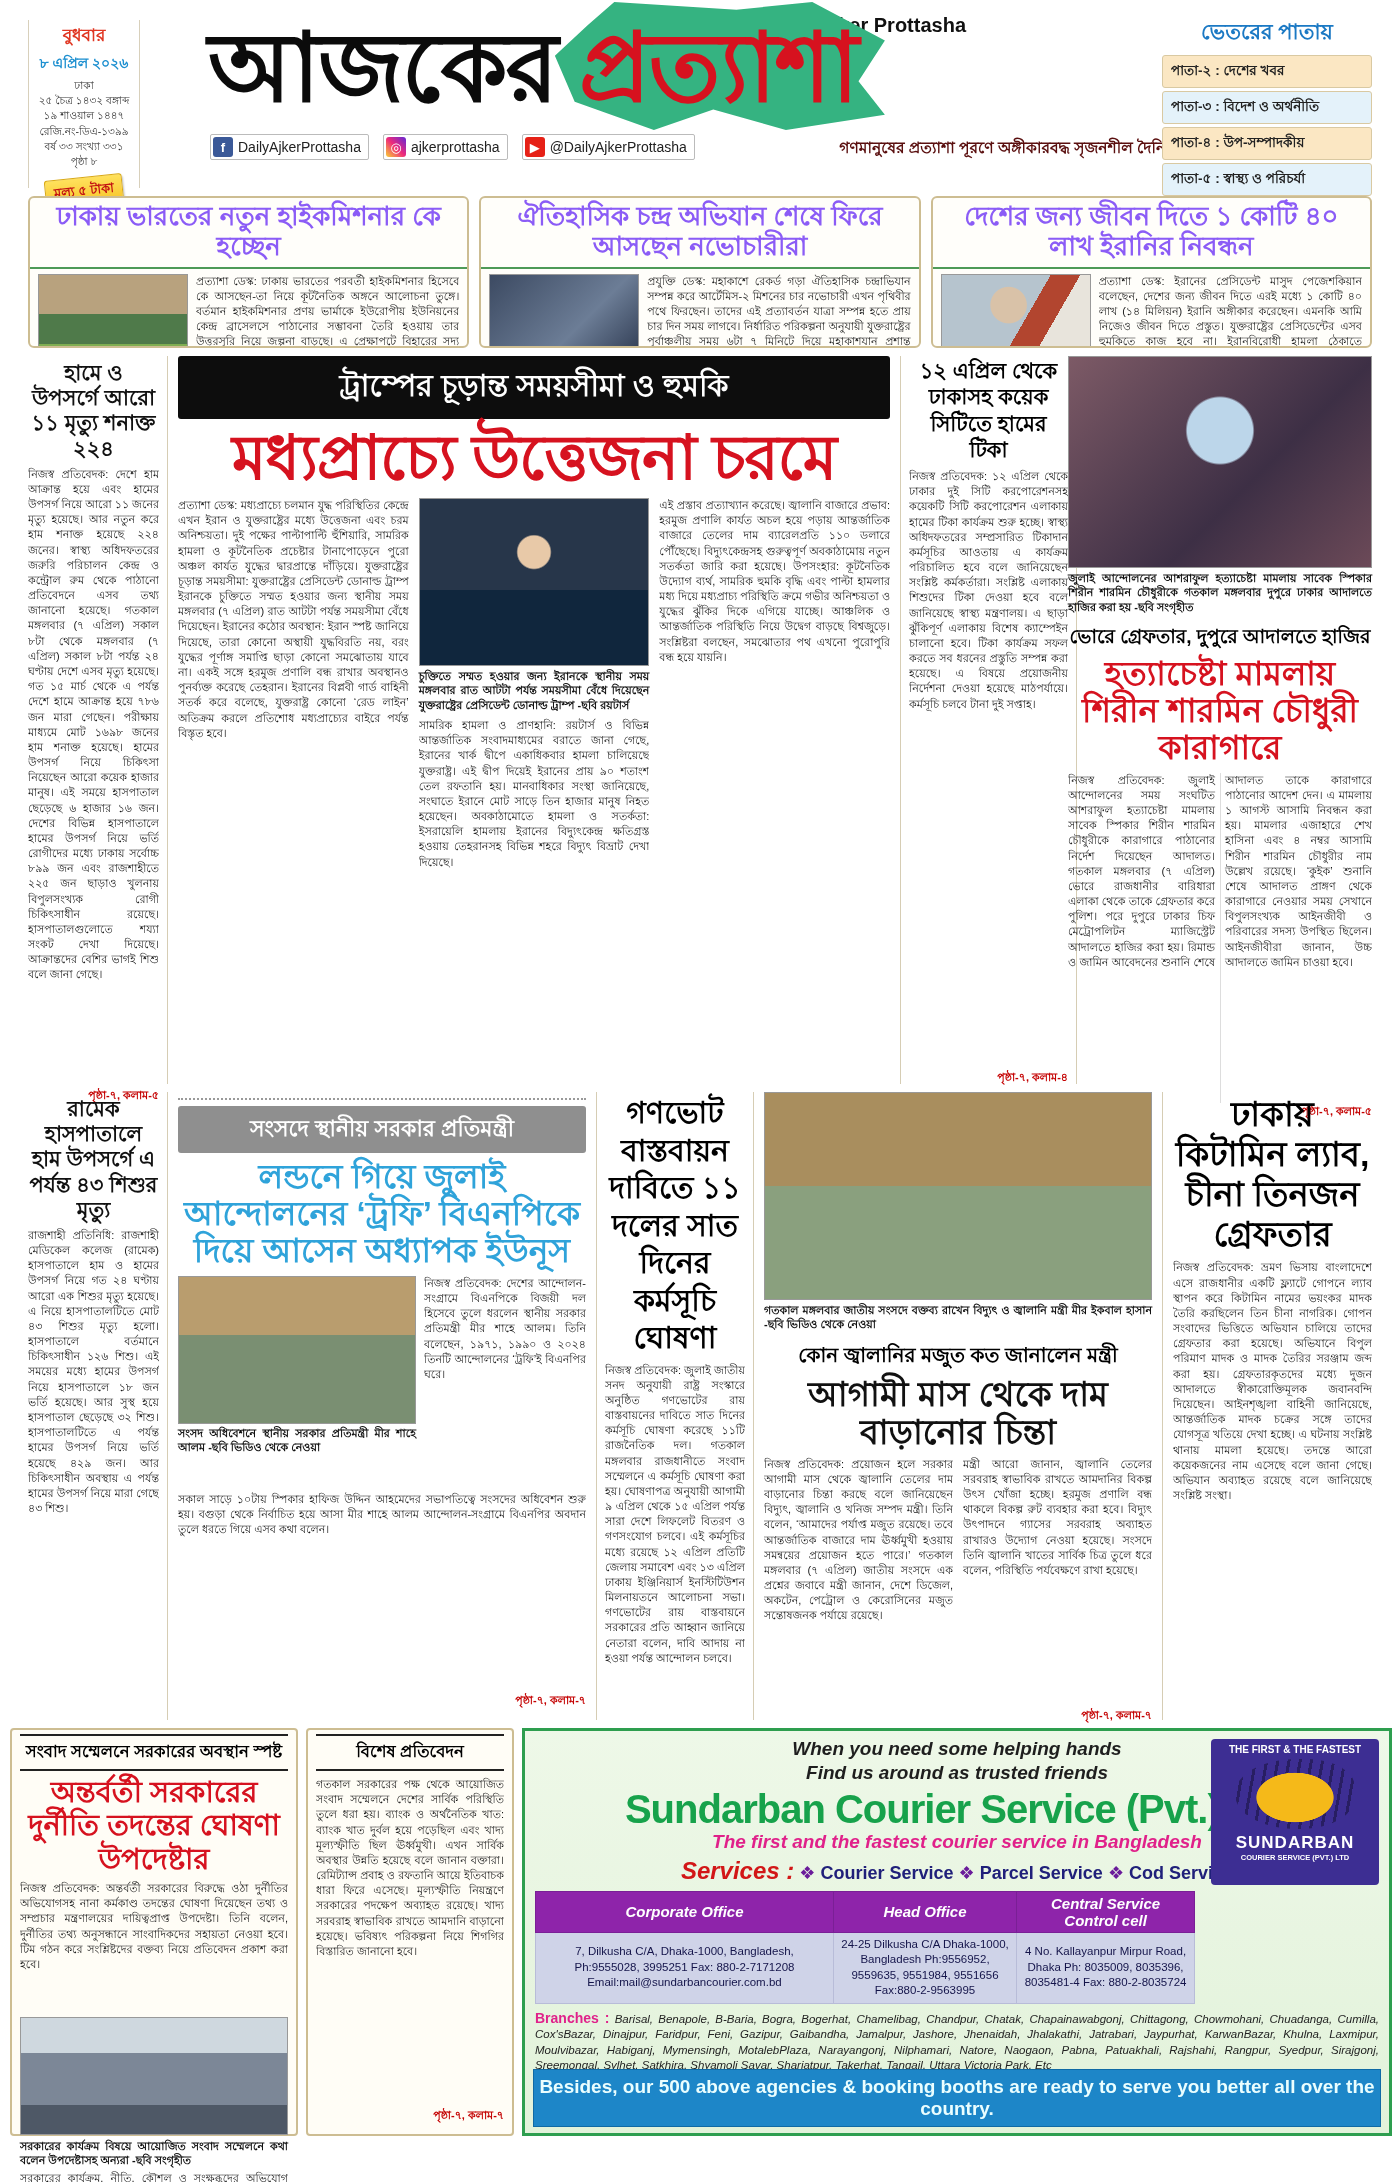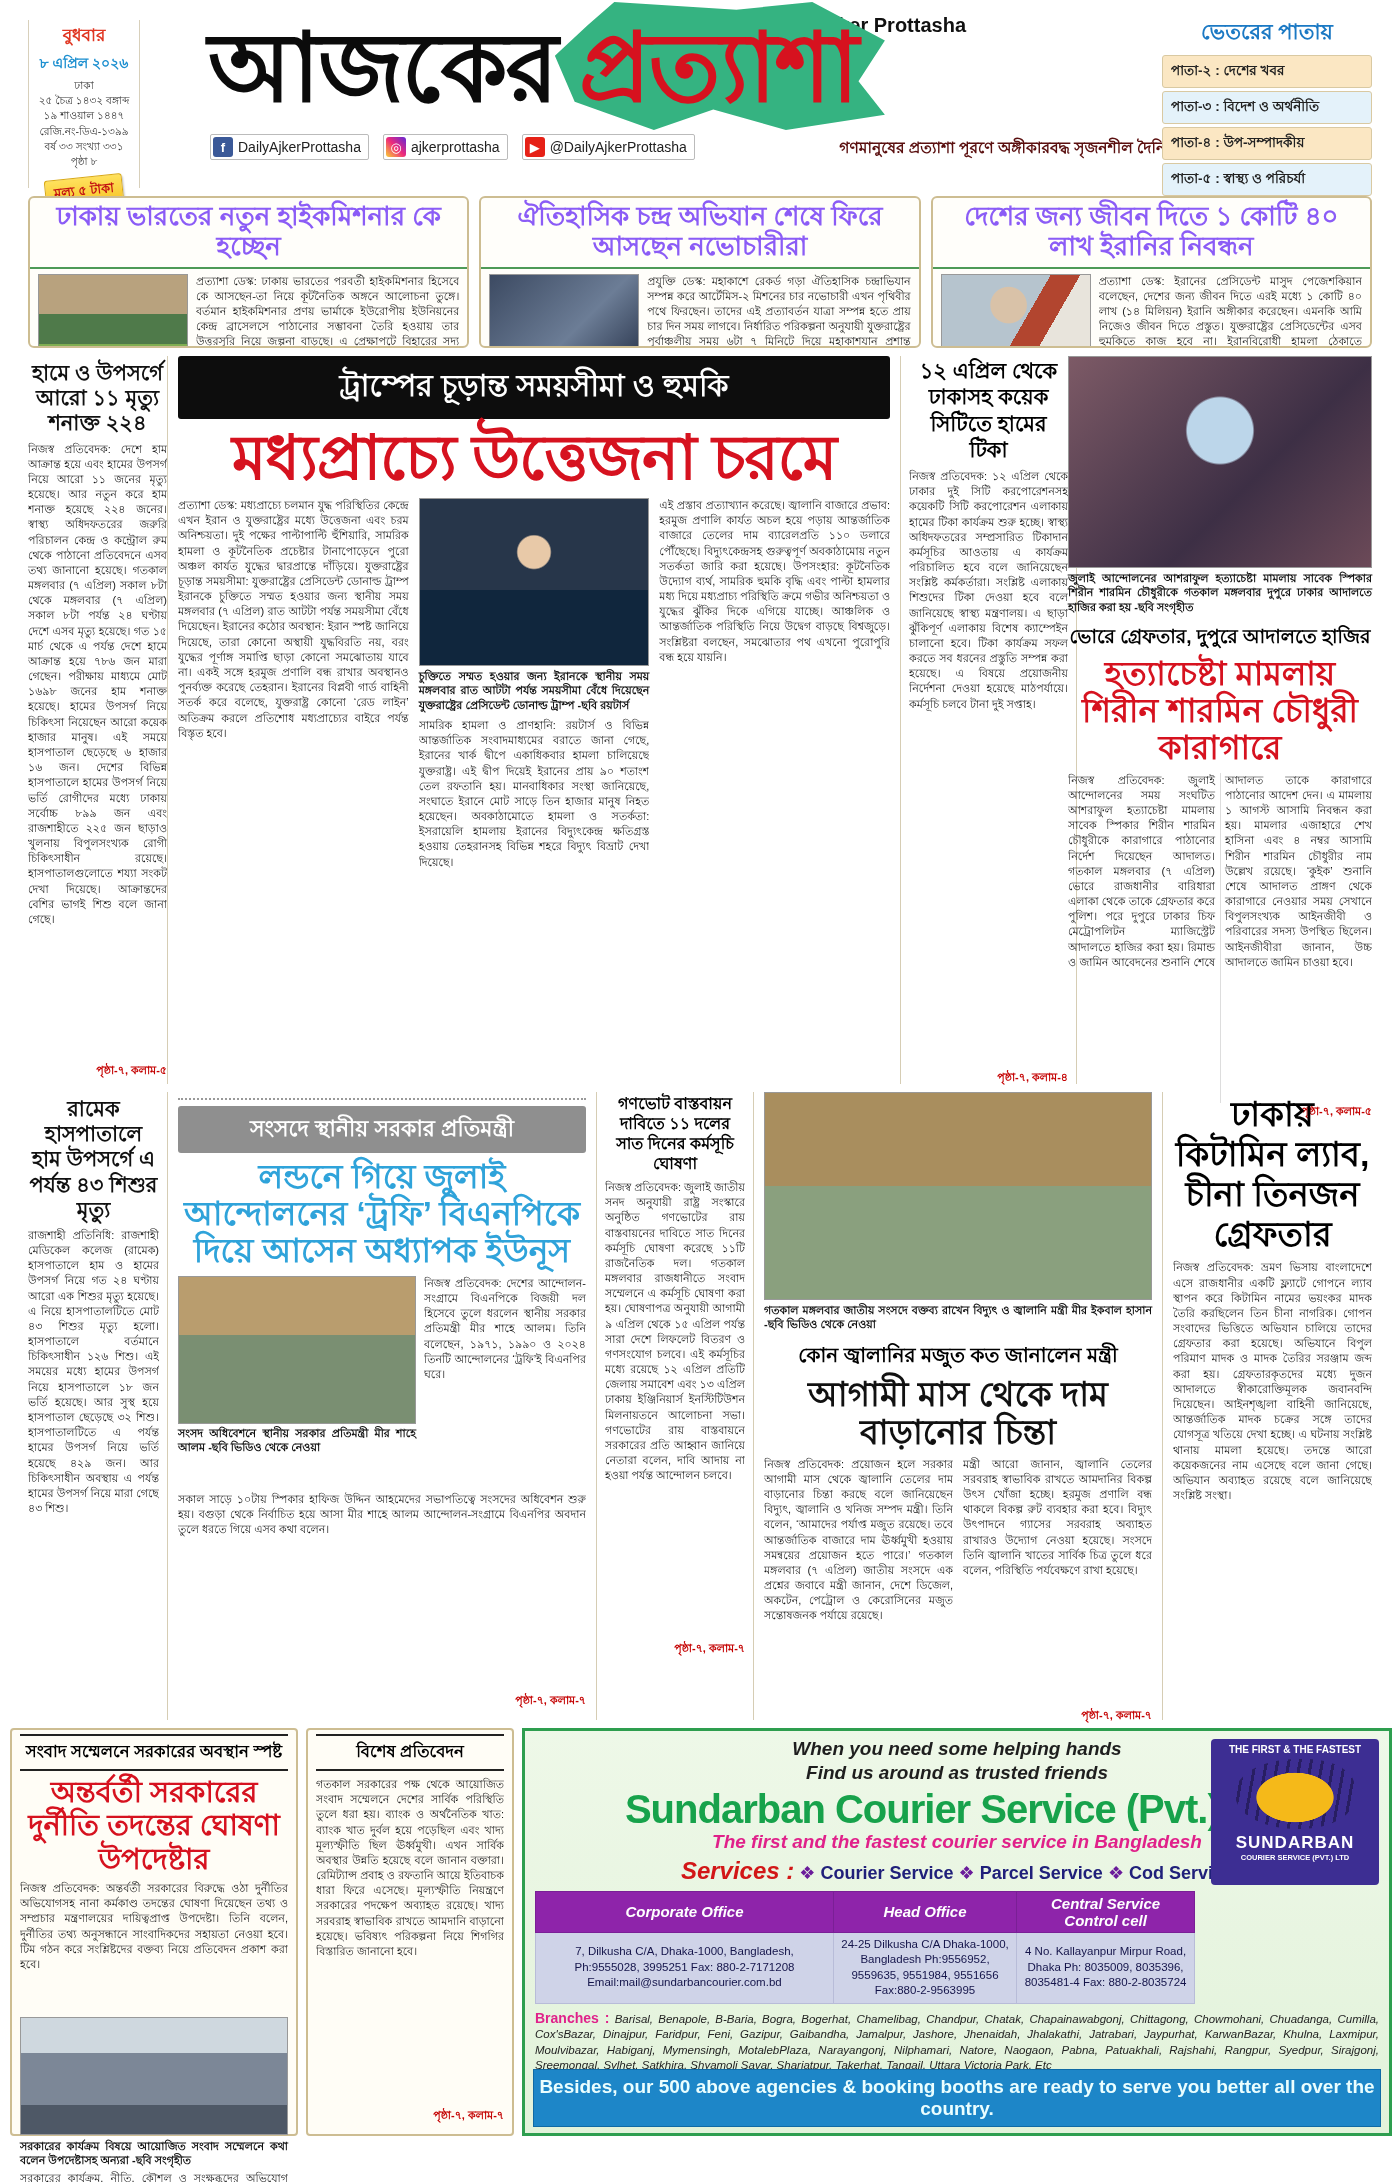--- a/index.html
+++ b/index.html
@@ -51,21 +51,21 @@
 
   
   #toprow{position:absolute;left:28px;top:196px;width:1344px;height:152px;display:flex;gap:10px;}
   .tbox{flex:1;padding:0 0 3px;}
   .tbox .inner{display:flex;gap:8px;padding:5px 8px 2px;}
   .tbox .pic{width:150px;height:88px;flex:none;}
   .tbox .bodytxt{height:88px;}
 
   
   #bandA{position:absolute;left:28px;top:356px;width:1344px;height:728px;}
-  .railA{position:absolute;left:0;top:0;width:140px;height:728px;border-right:1px solid #d6cdb4;}
+  .railA{position:absolute;left:0;top:0;width:140px;height:728px;border-right:1px solid #d6cdb4;padding-right:8px;}
   .rail-h{font-size:21px;font-weight:900;text-align:center;line-height:1.2;color:#111;margin:4px 0 6px;}
   .leadwrap{position:absolute;left:150px;top:0;width:712px;height:728px;}
   .kicker-black{background:#0d0d0d;color:#fff;font-size:30px;font-weight:900;text-align:center;padding:6px 0;border-radius:3px;}
   .lead-h{font-size:62px;font-weight:900;color:#d6121f;text-align:center;line-height:1.05;margin:6px 0 8px;letter-spacing:-1px;}
   .leadcols{display:flex;gap:10px;height:520px;}
   .leadcols .c{flex:1;}
   .lead-photo{width:100%;height:168px;background:
       radial-gradient(circle at 50% 32%,#e8c9a8 0 10%,transparent 11%),
       linear-gradient(180deg,#27364a 0 55%,#10263d 55% 100%);}
   .vaxcol{position:absolute;left:872px;top:0;width:177px;height:728px;border-left:1px solid #d6cdb4;border-right:1px solid #d6cdb4;padding:0 8px;}
@@ -261,21 +261,21 @@
         </div>
         <div class="bodytxt" style="height:208px;">নিজস্ব প্রতিবেদক: দেশের আন্দোলন-সংগ্রামে বিএনপিকে বিজয়ী দল হিসেবে তুলে ধরলেন স্থানীয় সরকার প্রতিমন্ত্রী মীর শাহে আলম। তিনি বলেছেন, ১৯৭১, ১৯৯০ ও ২০২৪ তিনটি আন্দোলনের ‘ট্রফি’ই বিএনপির ঘরে।</div>
       </div>
       <div style="display:flex;gap:10px;margin-top:8px;">
         <div class="bodytxt" style="flex:1;height:200px;">সকাল সাড়ে ১০টায় স্পিকার হাফিজ উদ্দিন আহমেদের সভাপতিত্বে সংসদের অধিবেশন শুরু হয়। বগুড়া থেকে নির্বাচিত হয়ে আসা মীর শাহে আলম আন্দোলন-সংগ্রামে বিএনপির অবদান তুলে ধরতে গিয়ে এসব কথা বলেন।</div>
       </div>
       <div class="foot-red">পৃষ্ঠা-৭, কলাম-৭</div>
     </div>
 
     <div class="refcol">
-      <div class="vax-h" style="font-size:16px;">গণভোট বাস্তবায়ন দাবিতে ১১ দলের সাত দিনের কর্মসূচি ঘোষণা</div>
+      <div class="vax-h" style="font-size:30px;">গণভোট বাস্তবায়ন দাবিতে ১১ দলের সাত দিনের কর্মসূচি ঘোষণা</div>
       <div class="bodytxt" style="height:460px;">নিজস্ব প্রতিবেদক: জুলাই জাতীয় সনদ অনুযায়ী রাষ্ট্র সংস্কারে অনুষ্ঠিত গণভোটের রায় বাস্তবায়নের দাবিতে সাত দিনের কর্মসূচি ঘোষণা করেছে ১১টি রাজনৈতিক দল। গতকাল মঙ্গলবার রাজধানীতে সংবাদ সম্মেলনে এ কর্মসূচি ঘোষণা করা হয়। ঘোষণাপত্র অনুযায়ী আগামী ৯ এপ্রিল থেকে ১৫ এপ্রিল পর্যন্ত সারা দেশে লিফলেট বিতরণ ও গণসংযোগ চলবে। এই কর্মসূচির মধ্যে রয়েছে ১২ এপ্রিল প্রতিটি জেলায় সমাবেশ এবং ১৩ এপ্রিল ঢাকায় ইঞ্জিনিয়ার্স ইনস্টিটিউশন মিলনায়তনে আলোচনা সভা। গণভোটের রায় বাস্তবায়নে সরকারের প্রতি আহ্বান জানিয়ে নেতারা বলেন, দাবি আদায় না হওয়া পর্যন্ত আন্দোলন চলবে।</div>
       <div class="foot-red">পৃষ্ঠা-৭, কলাম-৭</div>
     </div>
 
     <div class="fuel">
       <div class="fuel-photo ph"></div>
       <div class="caption" style="margin:3px 0;">গতকাল মঙ্গলবার জাতীয় সংসদে বক্তব্য রাখেন বিদ্যুৎ ও জ্বালানি মন্ত্রী মীর ইকবাল হাসান -ছবি ভিডিও থেকে নেওয়া</div>
       <div class="kicker-plain" style="font-size:20px;">কোন জ্বালানির মজুত কত জানালেন মন্ত্রী</div>
       <div class="red-h" style="color:#111;font-size:34px;">আগামী মাস থেকে দাম বাড়ানোর চিন্তা</div>
       <div style="display:flex;gap:10px;">

